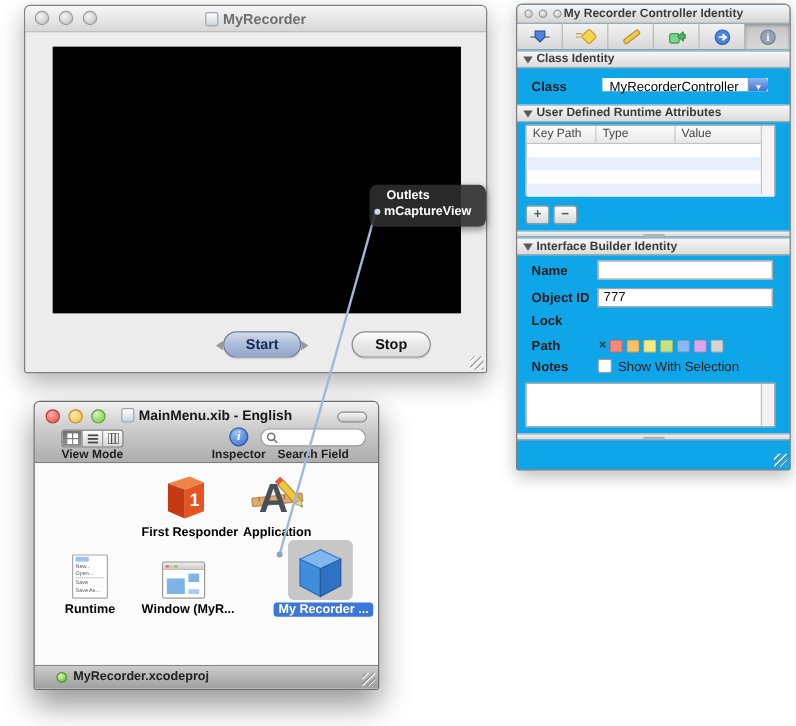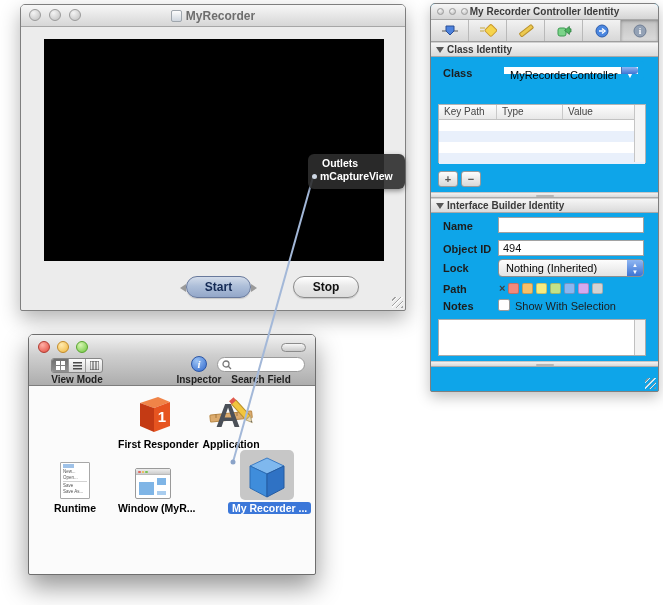--- a/index.html
+++ b/index.html
@@ -68,21 +68,21 @@
   .insp-tab.sel{background:linear-gradient(#c3c3c3,#dadada);box-shadow:inset 0 1px 3px rgba(0,0,0,.3);}
   .sect{position:absolute;left:0;right:0;height:15px;background:linear-gradient(#f6f6f6,#dadada);
         border-top:1px solid #d0d0d0;border-bottom:1px solid #a9a9a9;
         font-size:10px;font-weight:700;color:#3a3a3a;line-height:14px;padding-left:16px;}
   .sect .tri{position:absolute;left:5px;top:4px;width:0;height:0;
         border-left:4px solid transparent;border-right:4px solid transparent;border-top:6px solid #585858;}
   .flabel{position:absolute;font-size:11px;font-weight:700;color:#1d1d1d;}
   .tfield{position:absolute;background:#fff;border:1px solid #a2a2a2;font-size:11px;color:#111;
         padding:1px 4px;line-height:13px;}
   .combo{position:absolute;left:67px;top:57px;width:146px;height:19px;background:#fff;
-        border:6px solid #0ea5e9;border-radius:4px;font-size:11px;line-height:17px;padding-left:6px;}
+        border:4px solid #0ea5e9;border-radius:4px;font-size:11px;line-height:17px;padding-left:6px;}
   .combo .btn{position:absolute;right:0;top:0;bottom:0;width:17px;border-radius:0 3px 3px 0;
         background:linear-gradient(#8fb6f2,#3d74d4);border-left:1px solid #4d70ae;
         color:#fff;font-size:7px;text-align:center;line-height:17px;}
   .popup{position:absolute;left:67px;top:255px;width:146px;height:18px;border:1px solid #8e8e8e;
         border-radius:4px;background:linear-gradient(#fdfdfd,#e3e3e3);font-size:11px;line-height:16px;padding-left:7px;}
   .popup .btn{position:absolute;right:0;top:0;bottom:0;width:16px;border-radius:0 3px 3px 0;
         background:linear-gradient(#8fb6f2,#3d74d4);color:#fff;font-size:6px;line-height:7px;
         text-align:center;padding-top:2px;}
   .ktable{position:absolute;left:7px;top:100px;width:208px;height:59px;background:#fff;border:1px solid #b3b3b3;}
   .ktable .hrow{display:flex;height:15px;background:linear-gradient(#fdfdfd,#e8e8e8);
@@ -241,20 +241,21 @@
       </div>
     </div>
 
     <div class="sect" style="top:38px;"><span class="tri"></span><span>Class Identity</span></div>
     <div class="flabel" style="left:12px;top:63px;">Class</div>
     <div class="combo">
       <span>MyRecorderController</span>
       <span class="btn">▼</span>
     </div>
 
+    <div class="sect" style="top:83px;"><span class="tri"></span><span>User Defined Runtime Attributes</span></div>
     <div class="ktable">
       <div class="hrow">
         <div class="hcell" style="width:58px;">Key Path</div>
         <div class="hcell" style="width:66px;">Type</div>
         <div class="hcell" style="flex:1;border-right:none;">Value</div>
       </div>
       <div class="row"></div>
       <div class="row alt"></div>
       <div class="row"></div>
       <div class="row alt"></div>
@@ -263,26 +264,22 @@
     <div class="pmbtn" style="left:7px;">+</div>
     <div class="pmbtn" style="left:30px;">−</div>
     <div class="split" style="top:188px;">
         <span class="dimple"></span>
       </div>
 
     <div class="sect" style="top:194px;"><span class="tri"></span><span>Interface Builder Identity</span></div>
     <div class="flabel" style="left:12px;top:216px;">Name</div>
     <div class="tfield" style="left:67px;top:213px;width:146px;height:16px;"></div>
     <div class="flabel" style="left:12px;top:239px;">Object ID</div>
-    <div class="tfield" style="left:67px;top:236px;width:146px;height:16px;">494</div>
+    <div class="tfield" style="left:67px;top:236px;width:146px;height:16px;">777</div>
     <div class="flabel" style="left:12px;top:258px;">Lock</div>
-    <div class="popup">
-      <span>Nothing (Inherited)</span>
-      <span class="btn">▲<br>▼</span>
-    </div>
     <div class="flabel" style="left:12px;top:279px;">Path</div>
     <div style="position:absolute;left:68px;top:278px;display:flex;align-items:center;gap:3px;">
       <span class="xclear">×</span>
       <span class="swatch" style="background: rgb(242, 137, 124);"></span>
       <span class="swatch" style="background: rgb(246, 192, 106);"></span>
       <span class="swatch" style="background: rgb(244, 236, 130);"></span>
       <span class="swatch" style="background: rgb(194, 226, 136);"></span>
       <span class="swatch" style="background: rgb(138, 183, 241);"></span>
       <span class="swatch" style="background: rgb(214, 169, 239);"></span>
       <span class="swatch" style="background: rgb(211, 211, 211);"></span>
@@ -299,20 +296,21 @@
     <div class="grip"></div>
   </div>
 
   <div class="win winC">
     <div class="header">
       <div class="lights">
         <span class="light red"></span>
         <span class="light yellow"></span>
         <span class="light green"></span>
       </div>
+      <div class="titletext"><span class="proxy"></span><span>MainMenu.xib - English</span></div>
       <div class="pill"></div>
 
       <div class="seg">
         <div class="s sel">
           <svg width="9" height="9">
             <rect x="0" y="0" width="4" height="4" fill="#fff"></rect>
               <rect x="5" y="0" width="4" height="4" fill="#fff"></rect>
             <rect x="0" y="5" width="4" height="4" fill="#fff"></rect>
               <rect x="5" y="5" width="4" height="4" fill="#fff"></rect>
           </svg>
@@ -415,15 +413,20 @@
         <span class="sel-back"></span>
         <svg width="42" height="45" style="position:relative;">
           <polygon points="21,4 38,12 21,20 4,12" fill="#7fb8ee" stroke="#3c7cc4"></polygon>
           <polygon points="4,12 21,20 21,43 4,34" fill="#3f8ddb" stroke="#2c6cb4"></polygon>
           <polygon points="38,12 21,20 21,43 38,34" fill="#2f72c4" stroke="#255ba0"></polygon>
         </svg>
       </div>
       <div class="doc-label"><span class="in">My Recorder ...</span></div>
     </div>
 
+    <div class="statusC">
+      <span class="dot"></span>
+      <span class="txt">MyRecorder.xcodeproj</span>
+      <div class="grip"></div>
+    </div>
   </div>
 
 </div>
 
 </body></html>

